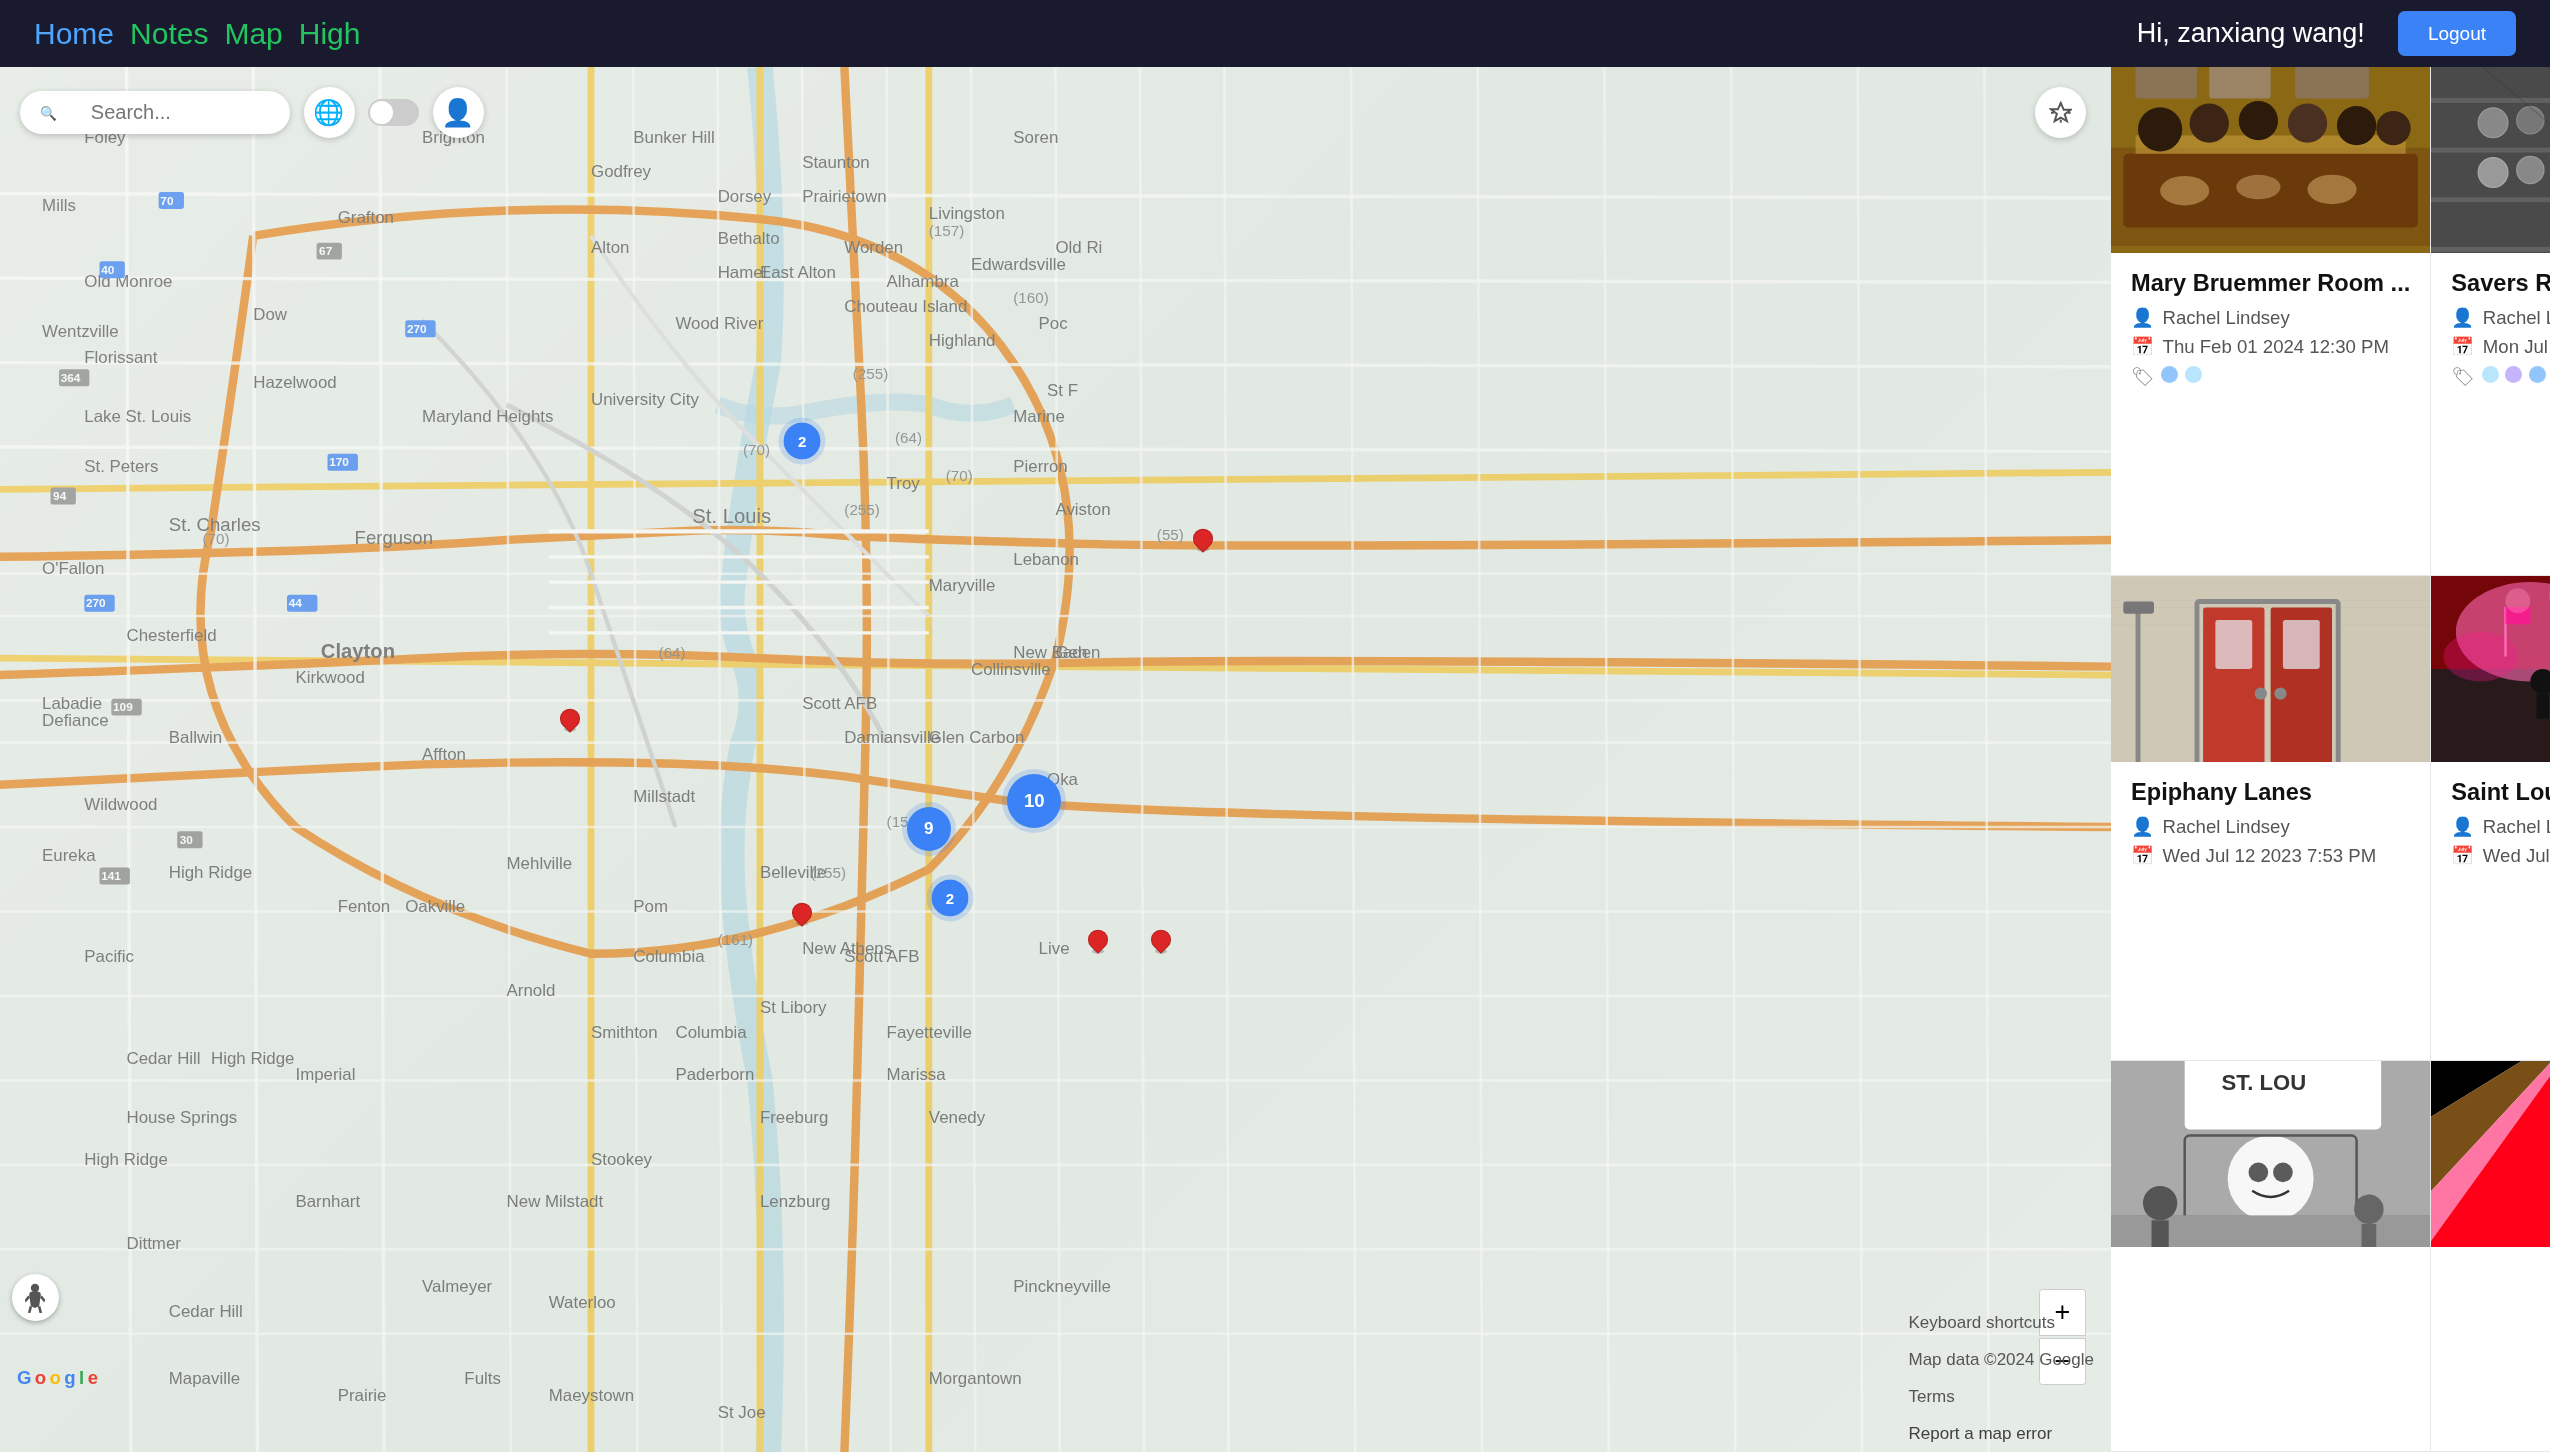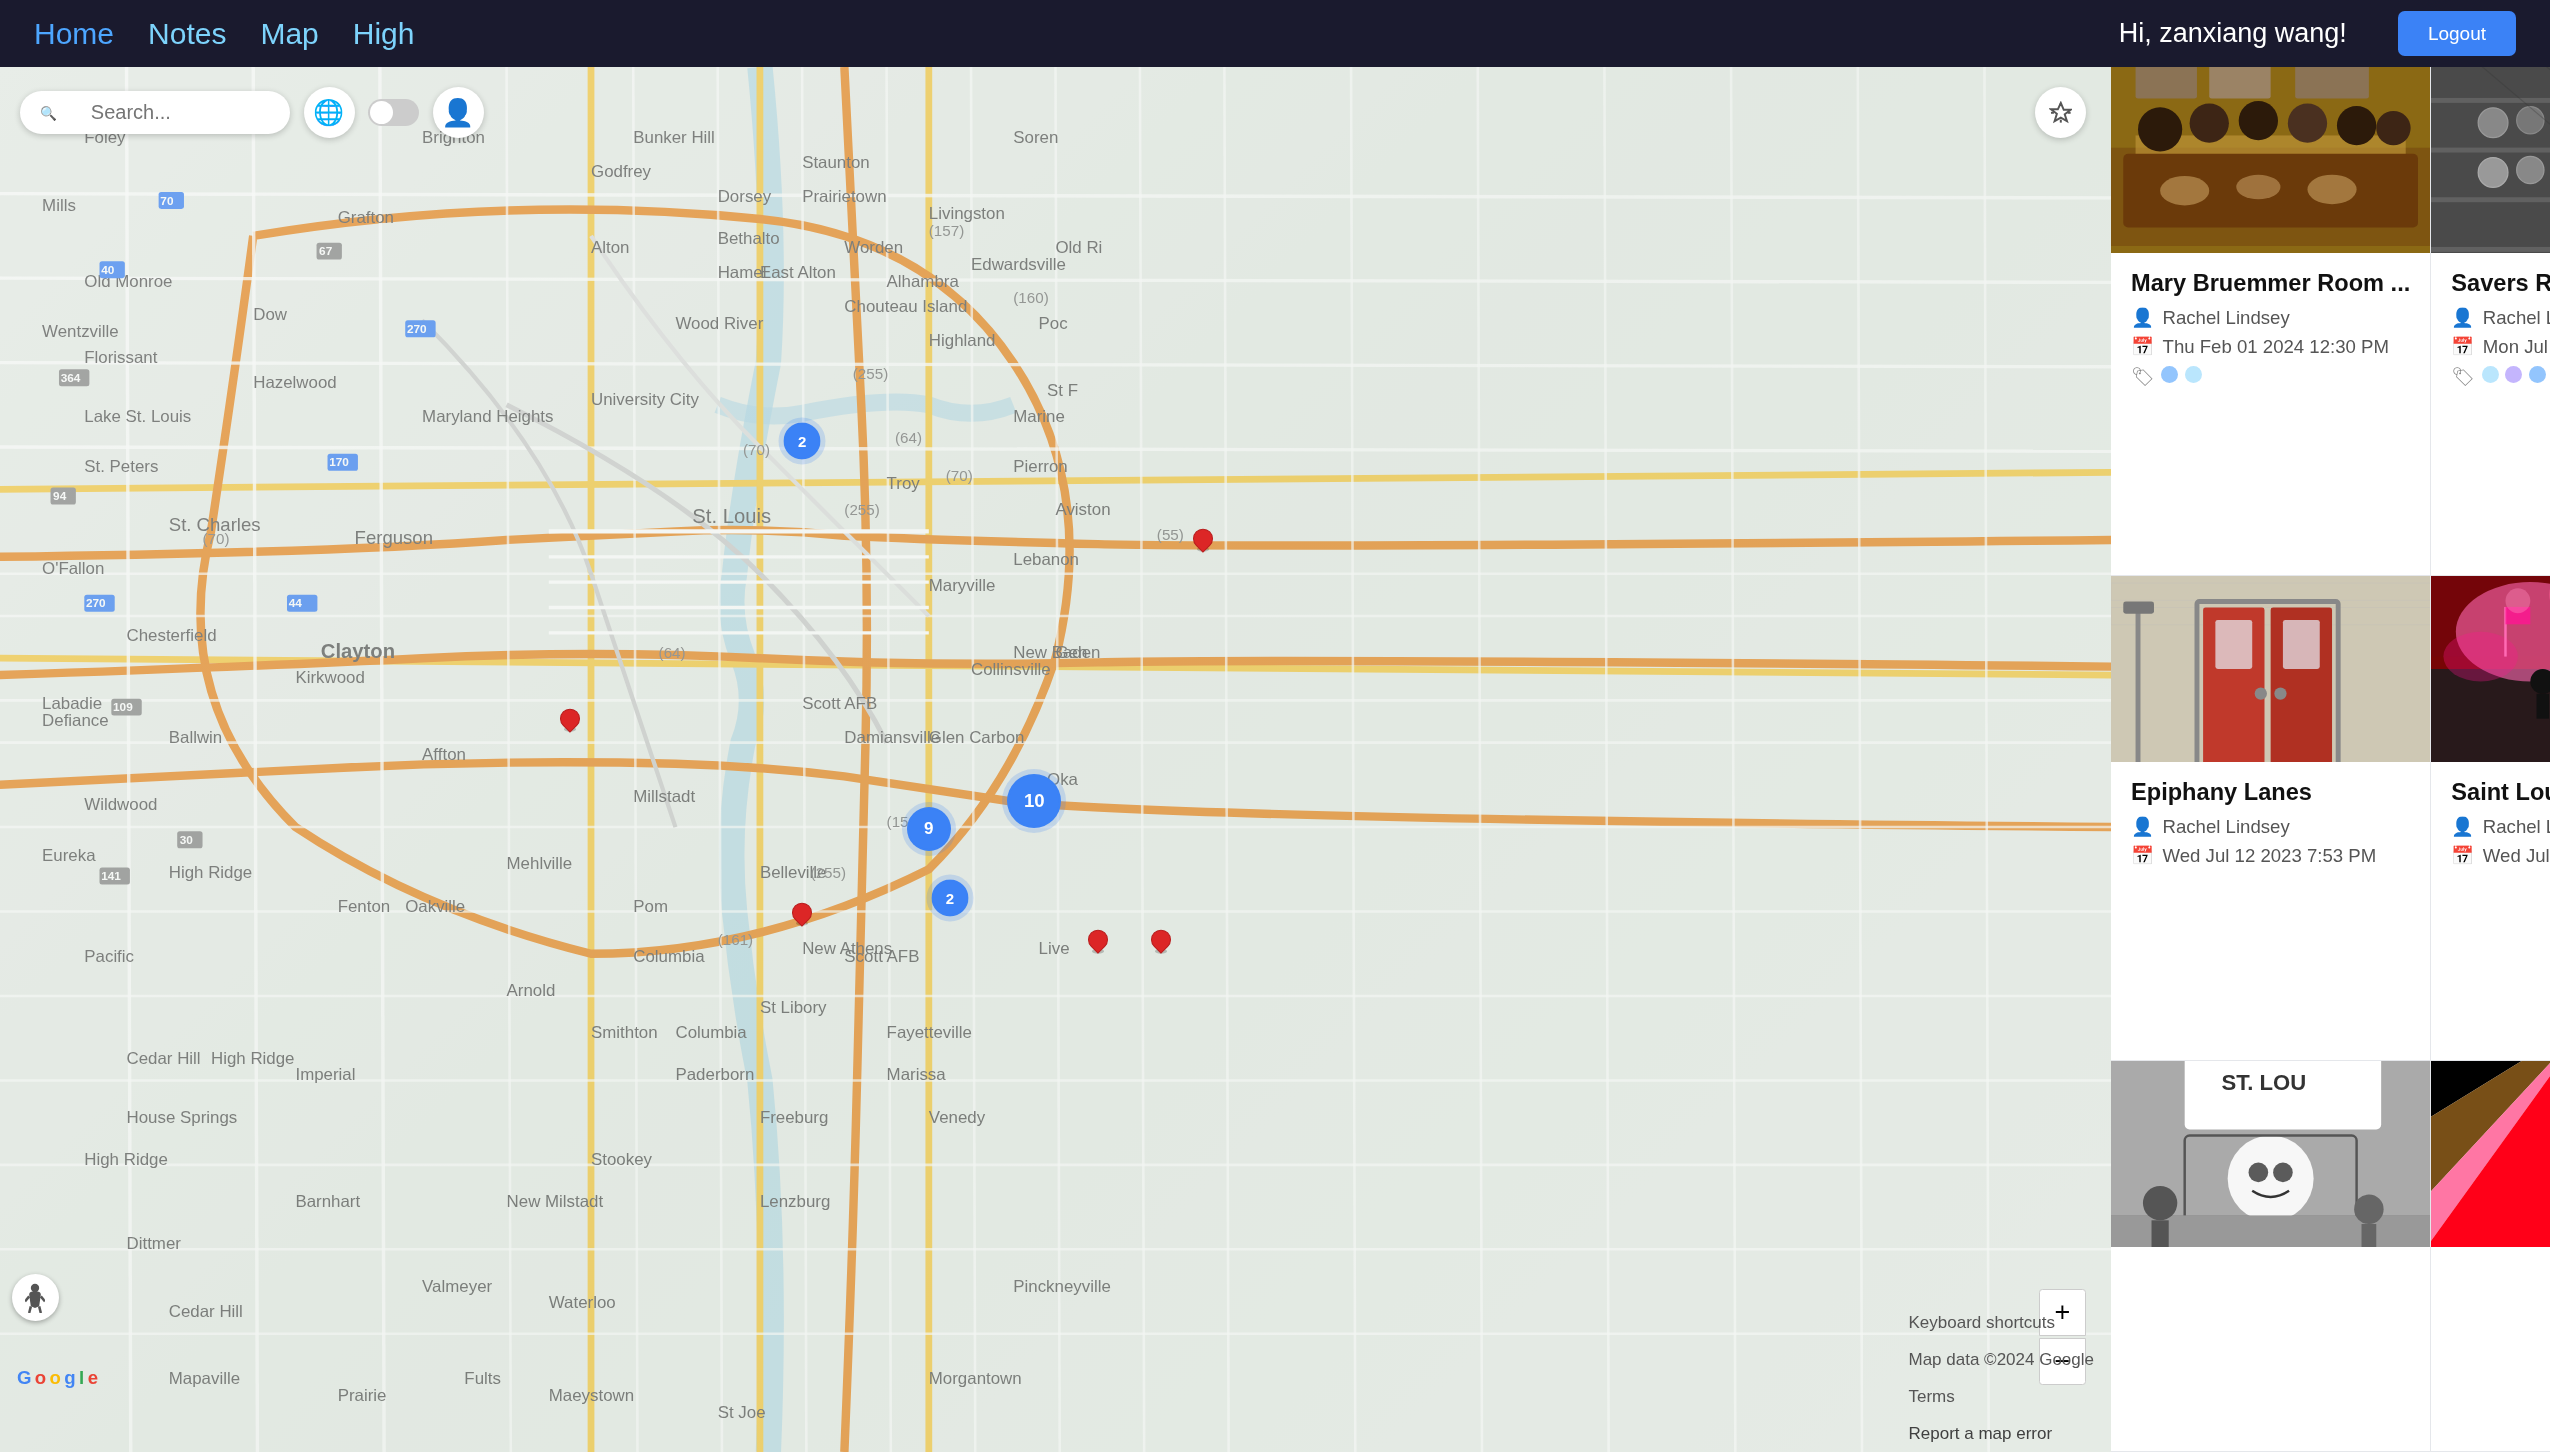--- a/index.html
+++ b/index.html
@@ -2,24 +2,24 @@
 <html style="font-size:13.5px"><head>
   <meta charset="utf-8">
   <style>
     * { margin: 0; padding: 0; box-sizing: border-box; }
     body { font-family: -apple-system, BlinkMacSystemFont, 'Segoe UI', sans-serif; background: #1a1a2e; width: 2550px; height: 1452px; overflow: hidden; }
 
     
     .navbar {
       position: fixed; top: 0; left: 0; right: 0; height: 67px;
       background: #1a1a2e; display: flex; align-items: center;
-      padding: 0 34px; z-index: 100; gap: 34px;
+      padding: 0 34px; z-index: 100; gap: 16px;
     }
     .nav-link {
-      color: #7dd3fc; font-size: 30px; font-weight: 500; text-decoration: none; cursor: pointer;
+      color: #22c55e; font-size: 30px; font-weight: 500; text-decoration: none; cursor: pointer;
     }
     .nav-link.active { color: #4da6ff; }
     .nav-spacer { flex: 1; }
     .nav-greeting { color: #fff; font-size: 27px; margin-right: 17px; }
     .logout-btn {
       background: #3b82f6; color: #fff; border: none; border-radius: 6.7px;
       padding: 11.8px 30px; font-size: 19px; cursor: pointer; font-weight: 500;
     }
 
     

